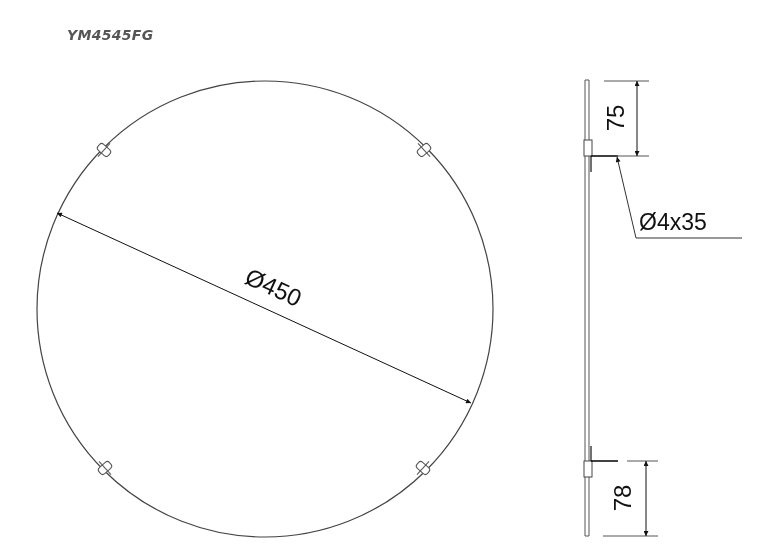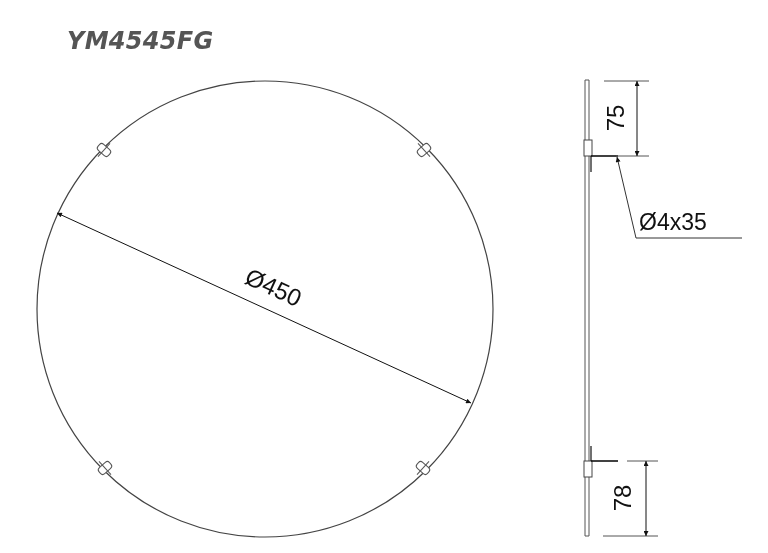--- a/index.html
+++ b/index.html
@@ -14,21 +14,21 @@
       overflow: hidden;
       font-family: "Liberation Sans", sans-serif;
     }
     .title {
       position: absolute;
       left: 67px;
       top: 27px;
       font-family: "DejaVu Sans", sans-serif;
       font-weight: bold;
       font-style: italic;
-      font-size: 24px;
+      font-size: 14px;
       letter-spacing: 0.3px;
       color: #555555;
       white-space: nowrap;
     }
     svg.drawing {
       position: absolute;
       left: 0;
       top: 0;
     }
     svg text {

